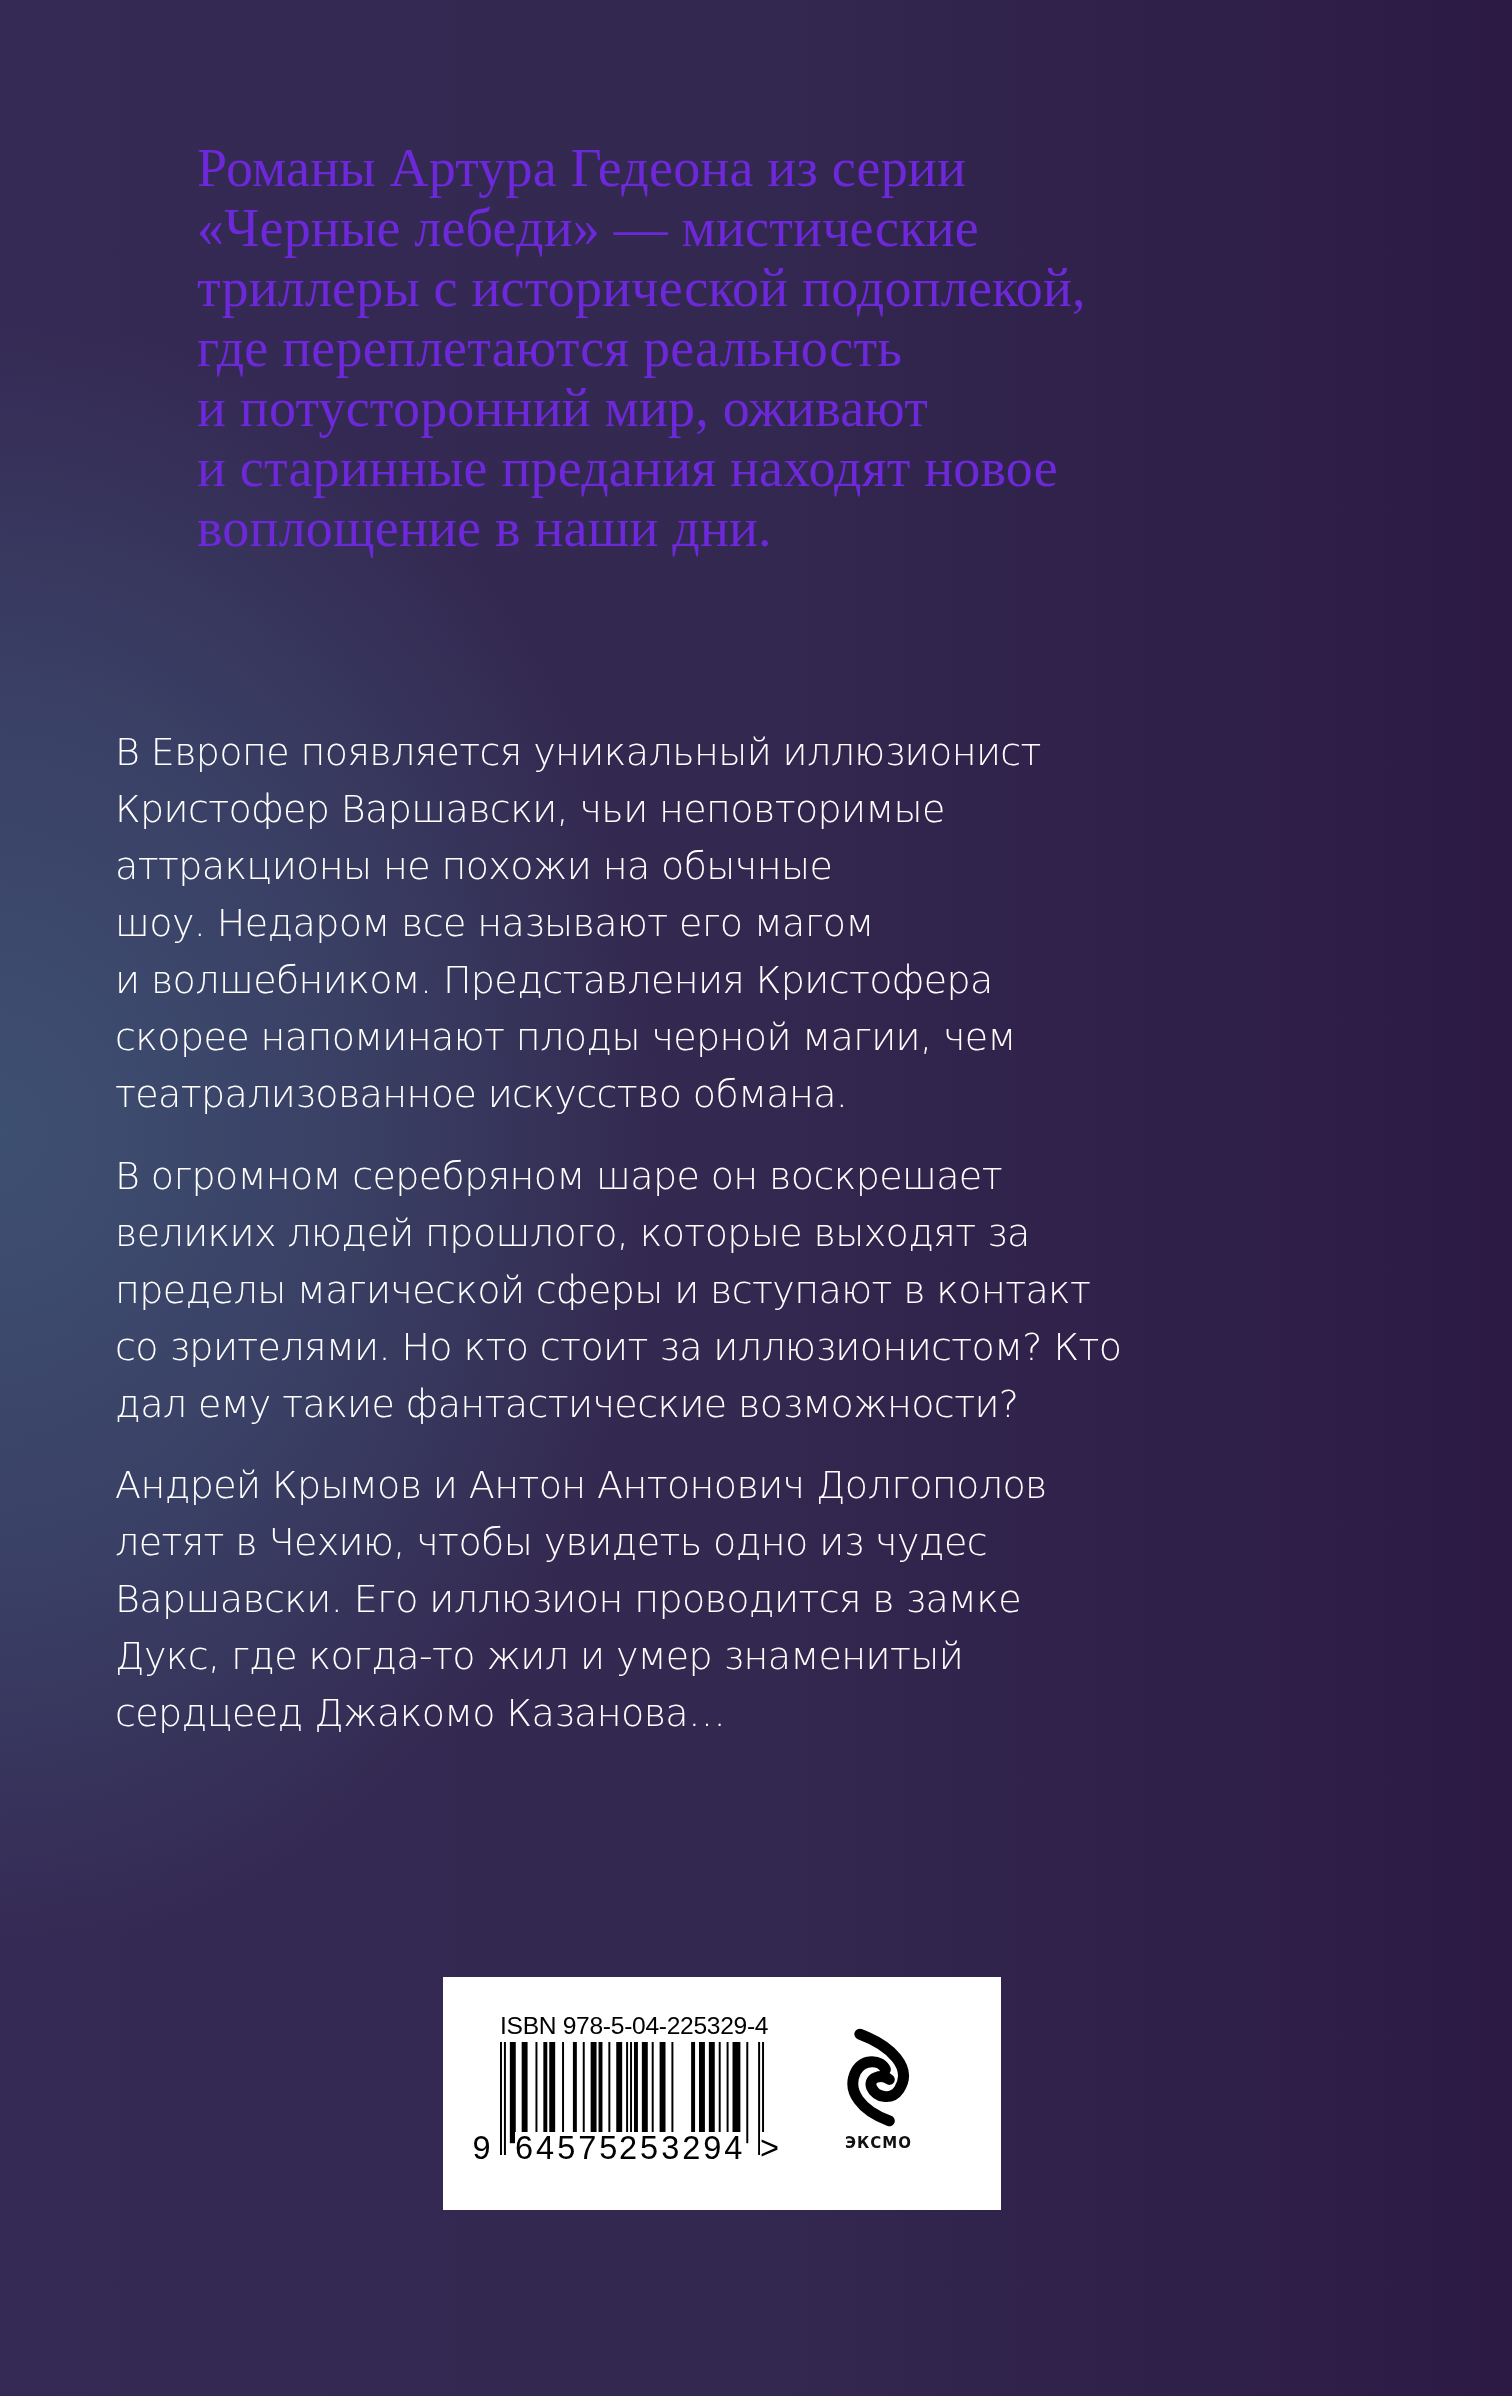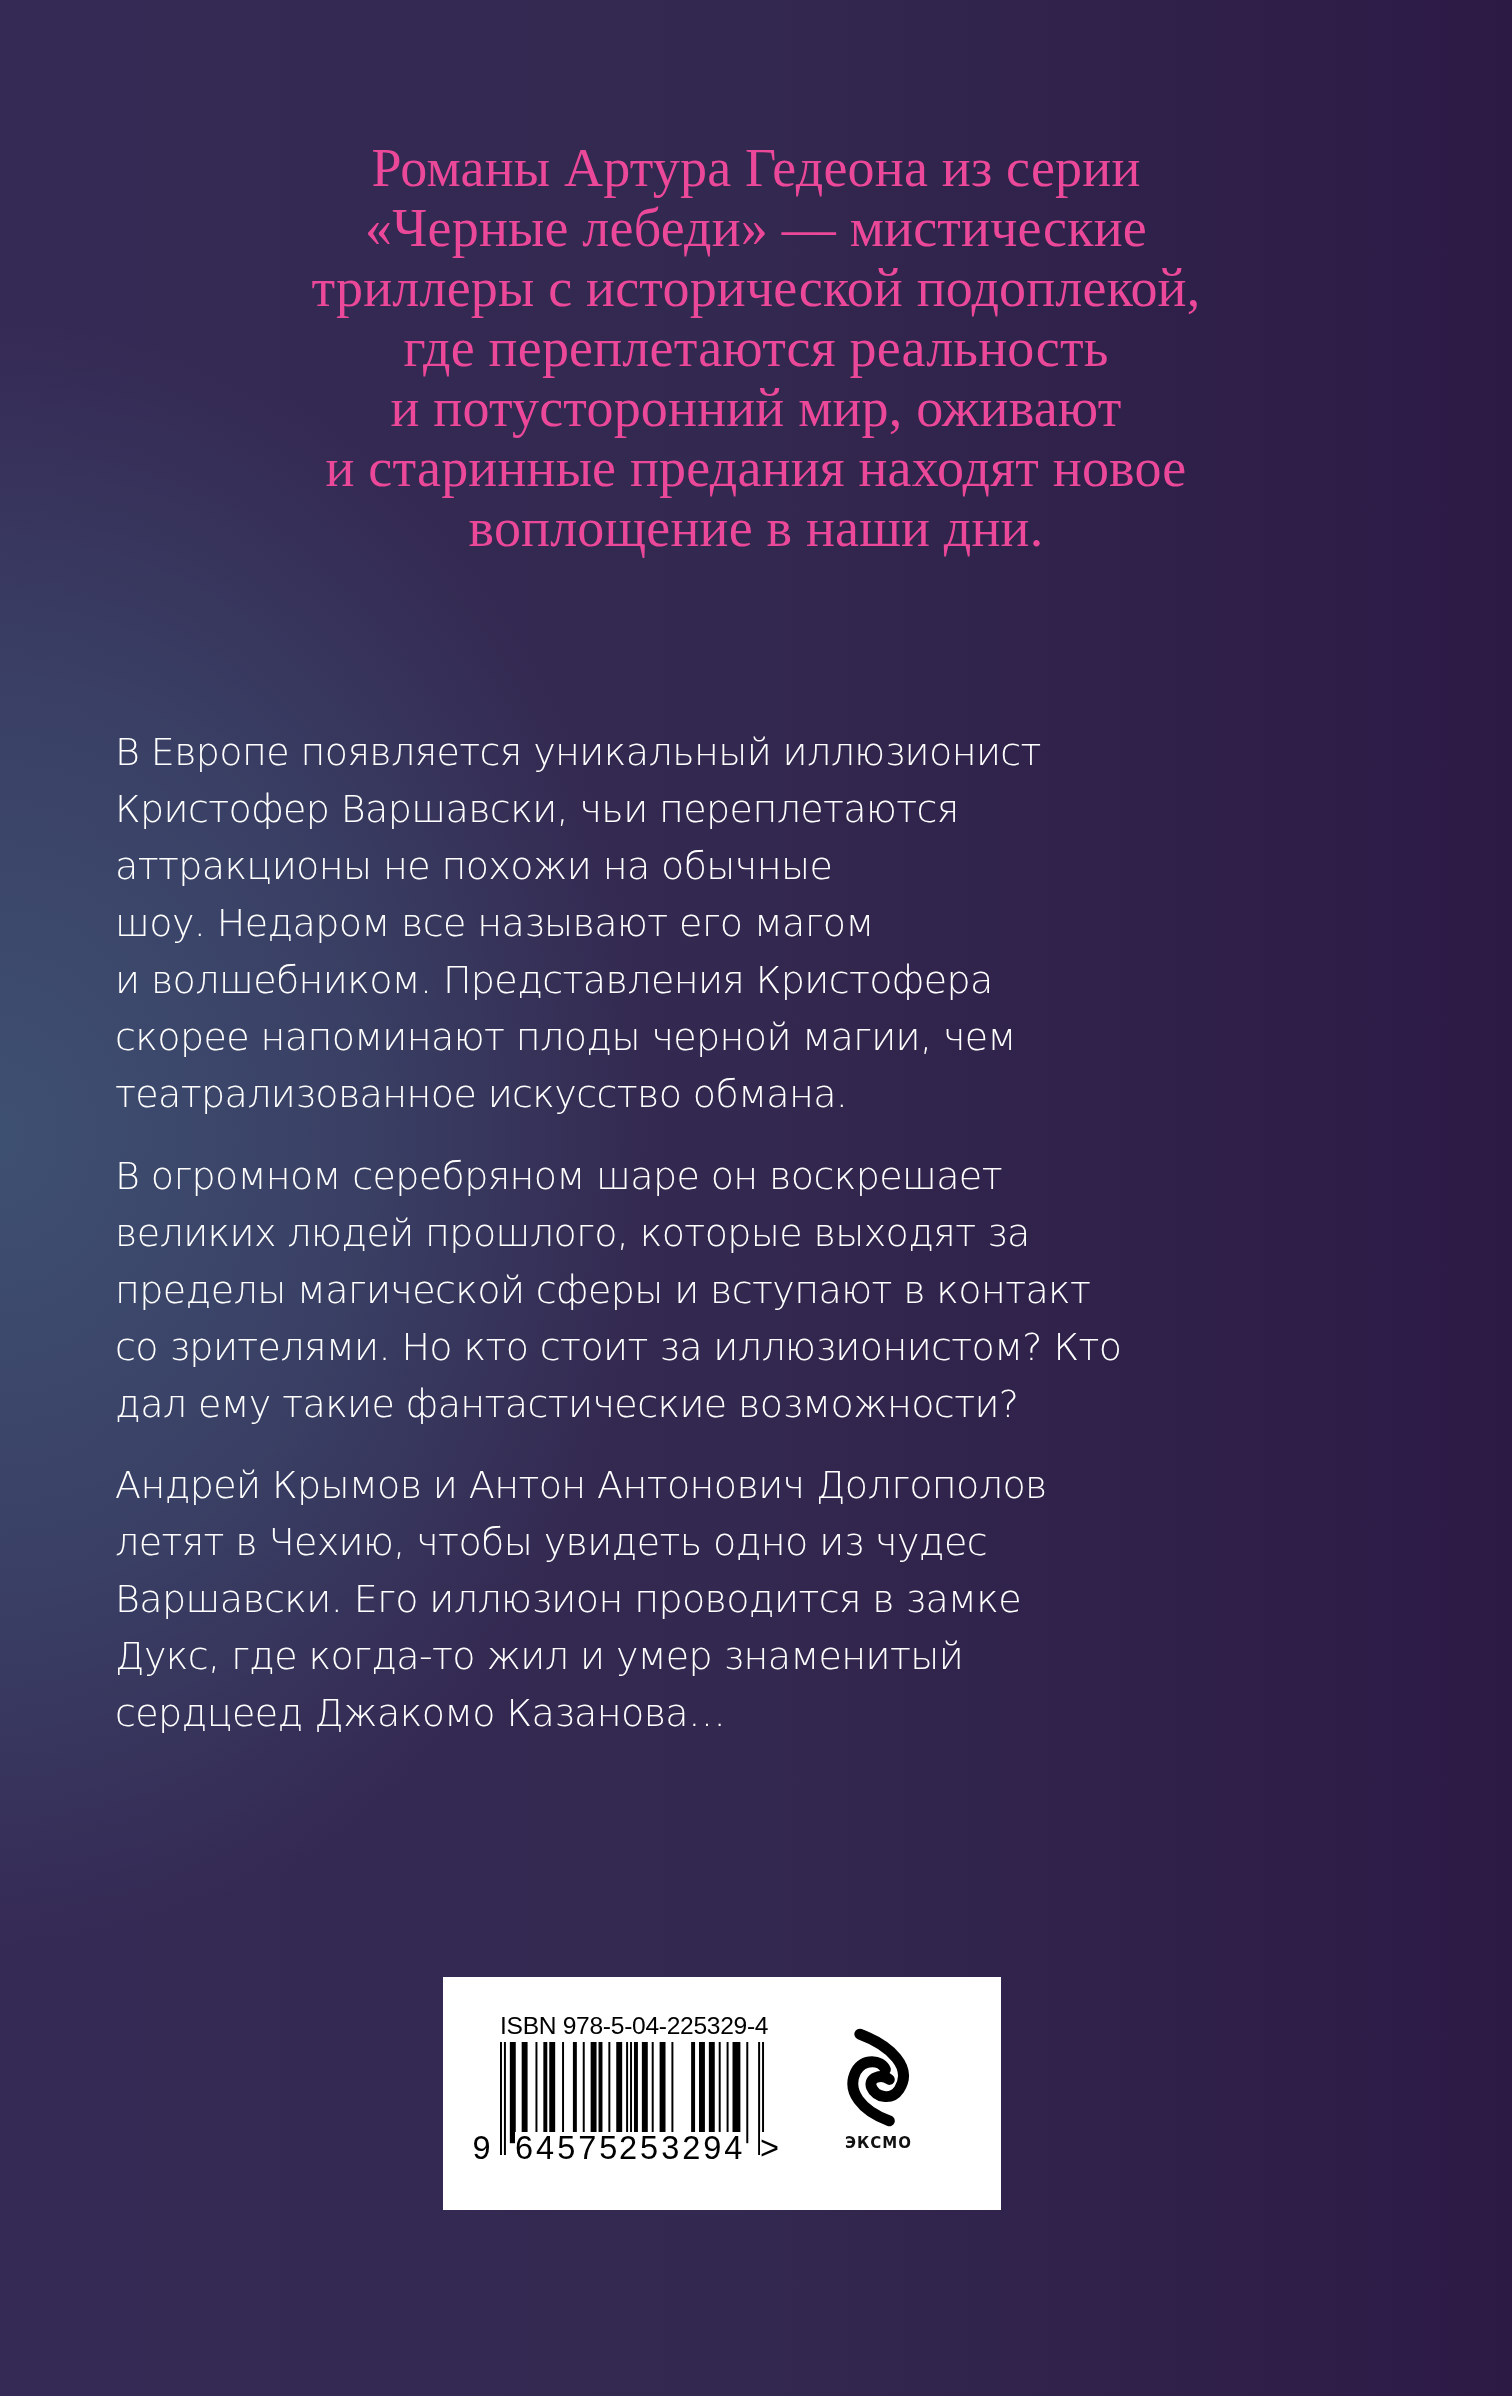--- a/index.html
+++ b/index.html
@@ -11,22 +11,22 @@
       background:
         radial-gradient(ellipse 887px 1084px at 0px 1133px, rgba(62,82,115,0.95) 0%, rgba(62,82,115,0.55) 40%, rgba(62,82,115,0) 75%),
         linear-gradient(90deg, #352a55 0%, #33284f 50%, #2c1a45 100%);
       font-family: "Liberation Sans", sans-serif;
     }
     .series-blurb {
       position: absolute;
       left: 197px;
       top: 138px;
       width: 1118px;
-      text-align: center;
-      color: #ec4899;
+      text-align: left;
+      color: #6d28d9;
       font-family: "Liberation Serif", serif;
       font-size: 54px;
       line-height: 60px;
       letter-spacing: 0.2px;
     }
     .series-blurb .line { display: block; white-space: nowrap; }
     .annotation {
       position: absolute;
       left: 115px;
       top: 724px;
@@ -111,21 +111,21 @@
   <span class="line">триллеры с исторической подоплекой,</span>
   <span class="line">где переплетаются реальность</span>
   <span class="line">и потусторонний мир, оживают</span>
   <span class="line">и старинные предания находят новое</span>
   <span class="line">воплощение в наши дни.</span>
 </div>
 
 <div class="annotation">
   <p>
     <span class="line">В Европе появляется уникальный иллюзионист</span>
-    <span class="line">Кристофер Варшавски, чьи переплетаются</span>
+    <span class="line">Кристофер Варшавски, чьи неповторимые</span>
     <span class="line">аттракционы не похожи на обычные</span>
     <span class="line">шоу. Недаром все называют его магом</span>
     <span class="line">и волшебником. Представления Кристофера</span>
     <span class="line">скорее напоминают плоды черной магии, чем</span>
     <span class="line">театрализованное искусство обмана.</span>
   </p>
   <p>
     <span class="line">В огромном серебряном шаре он воскрешает</span>
     <span class="line">великих людей прошлого, которые выходят за</span>
     <span class="line">пределы магической сферы и вступают в контакт</span>

